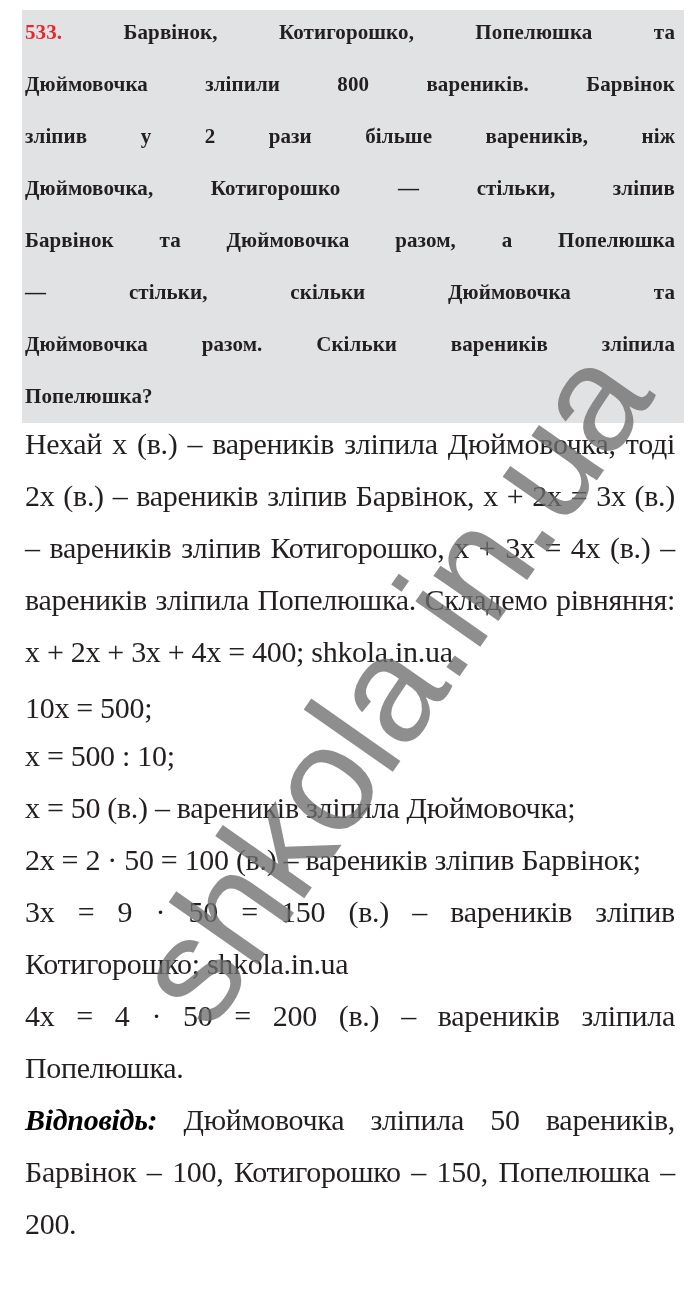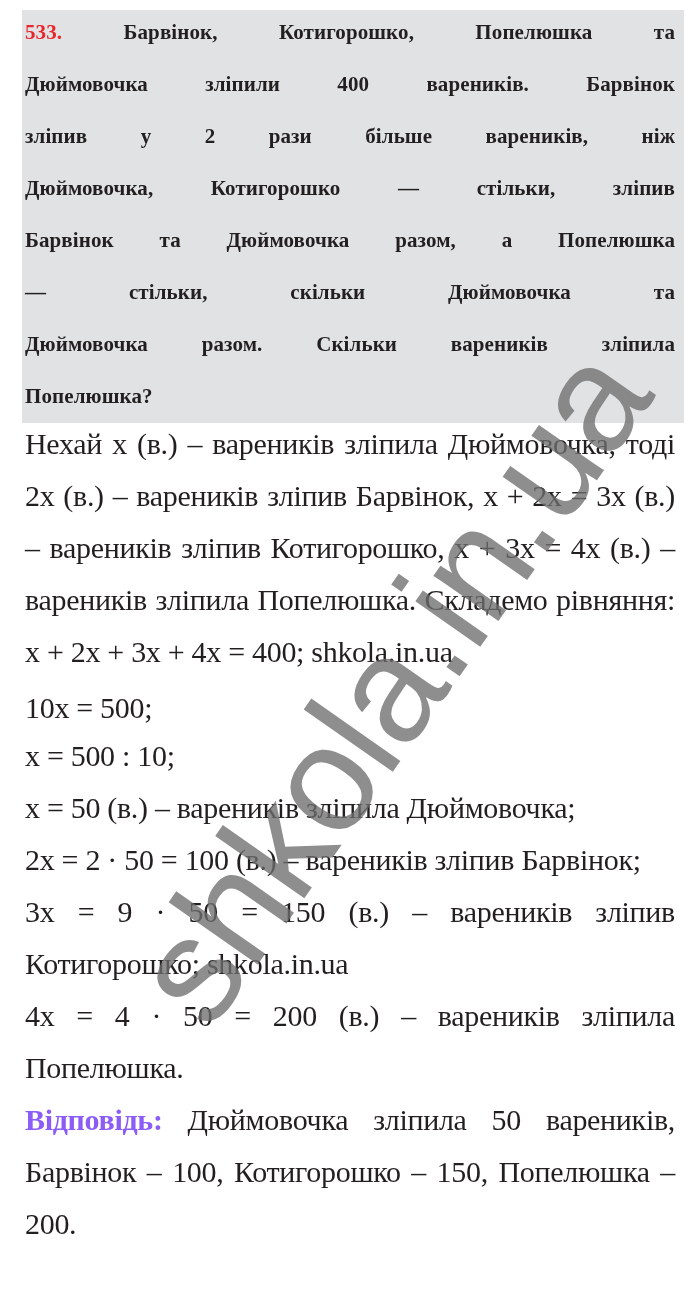--- a/index.html
+++ b/index.html
@@ -5,35 +5,35 @@
   html, body { margin:0; padding:0; background:#ffffff; }
   body { width:700px; height:1296px; position:relative; overflow:hidden;
          font-family:"Liberation Serif", "DejaVu Serif", serif; color:#231f20; }
   .task-box { position:absolute; left:22px; top:10px; width:662px; height:413px;
               background:#e1e2e4; }
   .line { position:absolute; left:25px; width:650px; font-size:27px; line-height:52px;
           height:52px; white-space:nowrap; }
   .line.just { text-align:justify; text-align-last:justify; }
   .task .line { font-weight:bold; font-size:21px; letter-spacing:0.1px; }
   .num { color:#e8262c; font-weight:bold; }
-  .ans-label { color:#8b5cf6; font-weight:bold; }
+  .ans-label { color:#000000; font-weight:bold; font-style:italic; }
   .sol .line { font-size:30px; letter-spacing:-0.3px; }
   .watermark { position:absolute; left:-60px; top:610px; width:900px; text-align:center;
                font-family:"Liberation Sans", "DejaVu Sans", sans-serif; font-size:150px;
                color:rgba(110,110,110,0.78); transform:rotate(-55deg); transform-origin:center;
                white-space:nowrap; pointer-events:none; letter-spacing:-2px; line-height:150px; }
 </style>
 </head>
 <body>
 
 <div class="task-box"></div>
 
 <div class="task">
   <div class="line just" style="top:6px"><span class="num">533.</span> <span>Барвінок, Котигорошко, Попелюшка та</span></div>
-  <div class="line just" style="top:58px">Дюймовочка зліпили 400 вареників. Барвінок</div>
+  <div class="line just" style="top:58px">Дюймовочка зліпили 800 вареників. Барвінок</div>
   <div class="line just" style="top:110px">зліпив у 2 рази більше вареників, ніж</div>
   <div class="line just" style="top:162px">Дюймовочка, Котигорошко — стільки, зліпив</div>
   <div class="line just" style="top:214px">Барвінок та Дюймовочка разом, а Попелюшка</div>
   <div class="line just" style="top:266px">— стільки, скільки Дюймовочка та</div>
   <div class="line just" style="top:318px">Дюймовочка разом. Скільки вареників зліпила</div>
   <div class="line" style="top:370px">Попелюшка?</div>
 </div>
 
 <div class="sol">
   <div class="line just" style="top:418px">Нехай x (в.) – вареників зліпила Дюймовочка, тоді</div>

